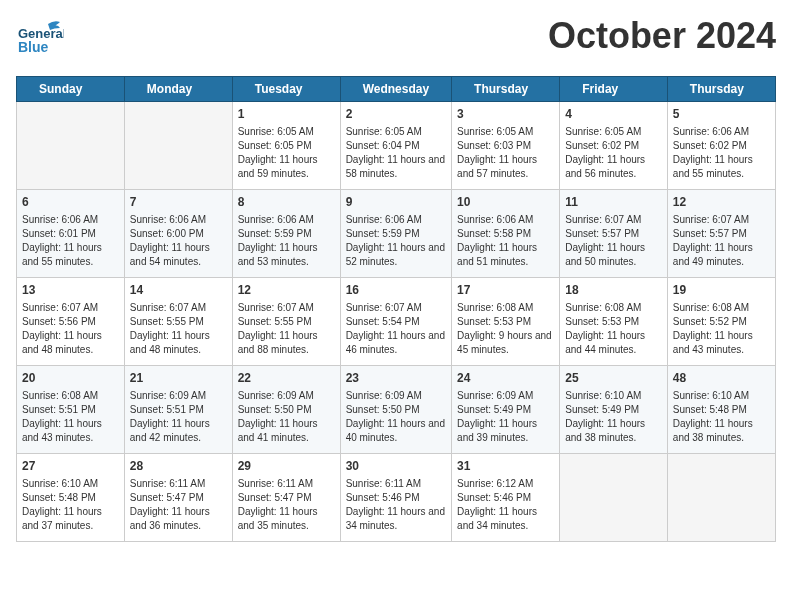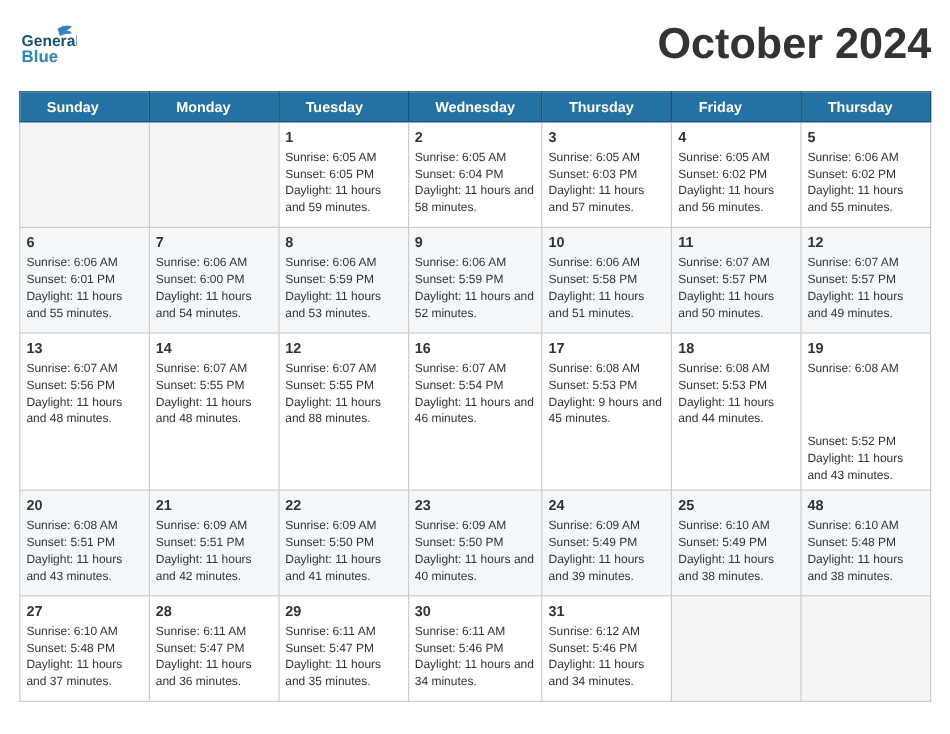--- a/index.html
+++ b/index.html
@@ -213,21 +213,21 @@
         </td>
         <td>
           <span class="day-num">18</span>
           <div style="font-size: 10px; color: rgb(51, 51, 51);">Sunrise: 6:08 AM</div>
           <div style="font-size: 10px; color: rgb(51, 51, 51);">Sunset: 5:53 PM</div>
           <div style="font-size: 10px; color: rgb(51, 51, 51);">Daylight: 11 hours and 44 minutes.</div>
         </td>
         <td>
           <span class="day-num">19</span>
           <div style="font-size: 10px; color: rgb(51, 51, 51);">Sunrise: 6:08 AM</div>
-          <div style="font-size: 10px; color: rgb(51, 51, 51); margin-top: 47px;">Sunset: 5:52 PM</div>
+          <div style="font-size: 10px; color: rgb(51, 51, 51);">Sunset: 5:52 PM</div>
           <div style="font-size: 10px; color: rgb(51, 51, 51);">Daylight: 11 hours and 43 minutes.</div>
         </td>
       </tr>
       <tr>
         <td>
           <span class="day-num">20</span>
           <div style="font-size: 10px; color: rgb(51, 51, 51);">Sunrise: 6:08 AM</div>
           <div style="font-size: 10px; color: rgb(51, 51, 51);">Sunset: 5:51 PM</div>
           <div style="font-size: 10px; color: rgb(51, 51, 51);">Daylight: 11 hours and 43 minutes.</div>
         </td>

